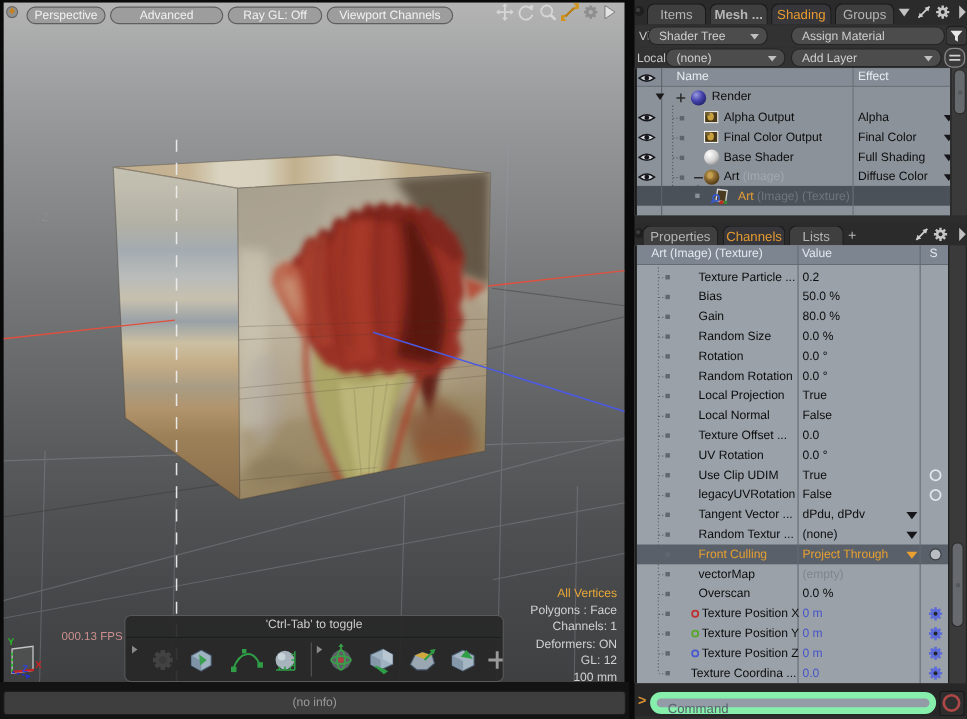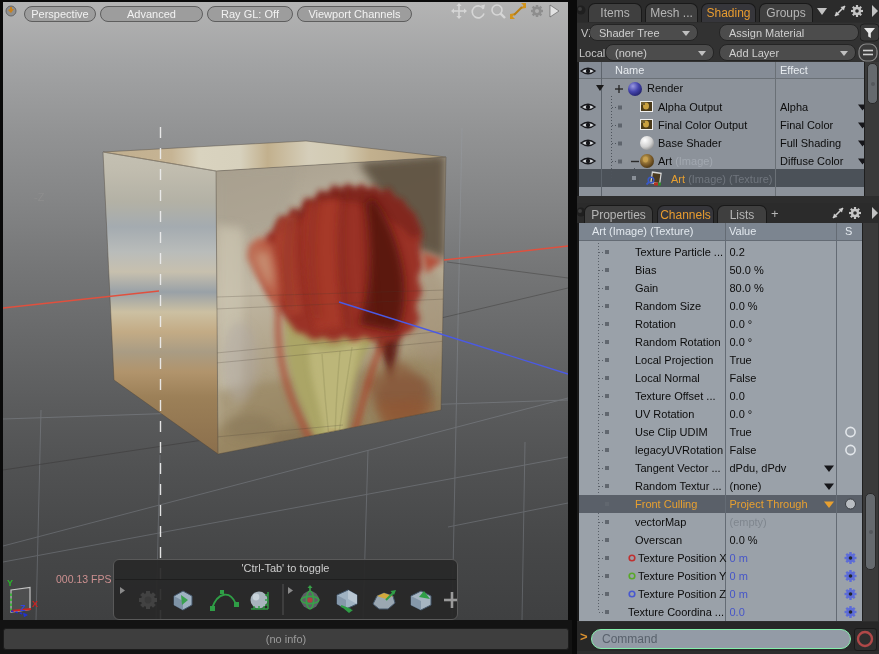--- a/index.html
+++ b/index.html
@@ -291,20 +291,24 @@
         </g>
         <circle r="2" fill="#b0b0b0"></circle>
       </g>
 
       <path d="M103,3 l9,6 l-9,6 Z" fill="#e2e2e2" stroke="#555" stroke-width="0.6"></path>
     </svg>
   </div>
 
   <div class="abs" style="left:53px;top:571px;font-size:10.5px;color:#cc9090;z-index:5;">000.13 FPS</div>
 
+  <div class="abs" style="left:360px;top:531px;width:198px;text-align:right;font-size:11px;line-height:15.2px;color:#d2d2d2;">
+    <span style="color:#e8a838;">All Vertices</span><br>
+    Polygons : Face<br>Channels: 1<br>Deformers: ON<br>GL: 12<br>100 mm
+  </div>
 
   <svg width="50" height="45" style="position:absolute;left:0;top:575px;">
     <polygon points="8,13 27,10.5 27,32.5 8,35" fill="rgba(170,170,170,0.12)" stroke="#c4c4c4" stroke-width="1.2"></polygon>
     <line x1="8" y1="34" x2="8" y2="15" stroke="#28b828" stroke-width="1.6" stroke-dasharray="2.5 2.5"></line>
     <text x="4" y="9" font-size="9" fill="#28b828" font-weight="bold">Y</text>
     <line x1="8" y1="34" x2="28" y2="32" stroke="#cc2222" stroke-width="2"></line>
     <text x="29" y="30" font-size="9" fill="#cc2222" font-weight="bold">X</text>
     <line x1="8" y1="34" x2="25" y2="38" stroke="#2233cc" stroke-width="1.6" stroke-dasharray="2.5 2"></line>
     <path d="M25,38 l-5,-2.2 l1,4.4 Z" fill="#2233cc"></path>
     <text x="17" y="34" font-size="9" fill="#3344dd" font-weight="bold">Z</text>
@@ -396,21 +400,21 @@
 </div>
 
 <div id="rp">
 
   <div class="tabbar" style="top:0;">
     <svg width="302" height="22" style="position:absolute;">
         <circle cx="4" cy="10" r="4.5" fill="#1f1f1f"></circle>
         <circle cx="3" cy="9" r="2" fill="#3c3c3c"></circle>
       </svg>
     <div class="tab" style="left:11px;width:54px;">Items</div>
-    <div class="tab" style="left:68px;width:53px;">Mesh ...</div>
+    <div class="tab" style="left:68px;width:53px;font-weight:bold;">Mesh ...</div>
     <div class="tab active" style="left:124px;width:55px;">Shading</div>
     <div class="tab" style="left:182px;width:54px;">Groups</div>
     <svg width="66" height="22" style="position:absolute;left:236px;top:0;">
       <path d="M4,8 l10,0 l-5,7 Z" fill="#c2c2c2"></path>
       <g stroke="#cfcfcf" stroke-width="1.6" fill="#cfcfcf">
         <line x1="22" y1="16" x2="32" y2="6"></line>
         <path d="M22,16 l1,-4.5 l3.5,3.5 Z" stroke="none"></path>
         <path d="M32,6 l-1,4.5 l-3.5,-3.5 Z" stroke="none"></path>
       </g>
       <g transform="translate(44,11)" fill="#c6c6c6">
@@ -753,18 +757,18 @@
   <div class="scrl" style="left:285px;top:223px;height:398px;">
       <div class="thumb" style="top:270px;height:77px;"></div>
     </div>
 </div>
 
 <div id="status">
     <div id="statusbar">(no info)</div>
   </div>
 <div id="cmd">
   <div class="abs" style="left:3px;top:7px;color:#d89030;font-size:13px;font-weight:bold;">&gt;</div>
-  <div class="abs" style="left:14px;top:7px;width:260px;height:20px;background:#939ba6;border:1px solid #86efac;border-radius:10px;box-sizing:border-box;color:#59616c;font-size:12px;line-height:18px;padding-left:10px;">Command</div>
+  <div class="abs" style="left:14px;top:7px;width:260px;height:20px;background:#939ba6;border:6px solid #86efac;border-radius:10px;box-sizing:border-box;color:#59616c;font-size:12px;line-height:18px;padding-left:10px;">Command</div>
   <div class="abs" style="left:277px;top:6px;width:23px;height:23px;background:#2e2e2e;border:1px solid #1a1a1a;border-radius:3px;box-sizing:border-box;"></div>
   <svg width="24" height="24" style="position:absolute;left:277px;top:6px;">
     <circle cx="11" cy="11" r="7" fill="none" stroke="#b04848" stroke-width="2.4"></circle>
   </svg>
 </div>
 
 </body></html>

